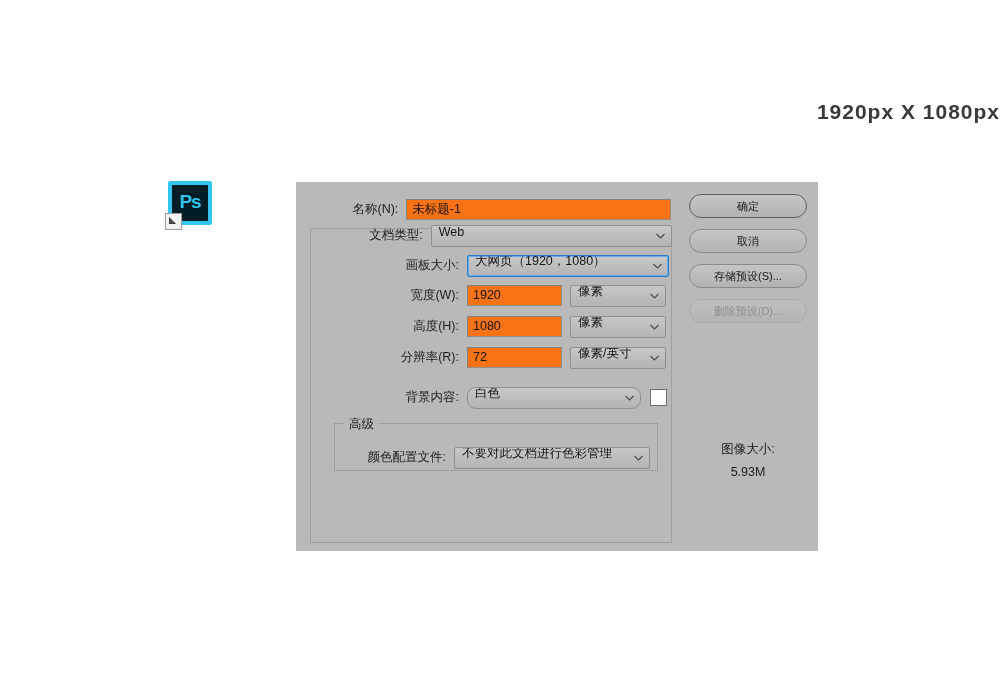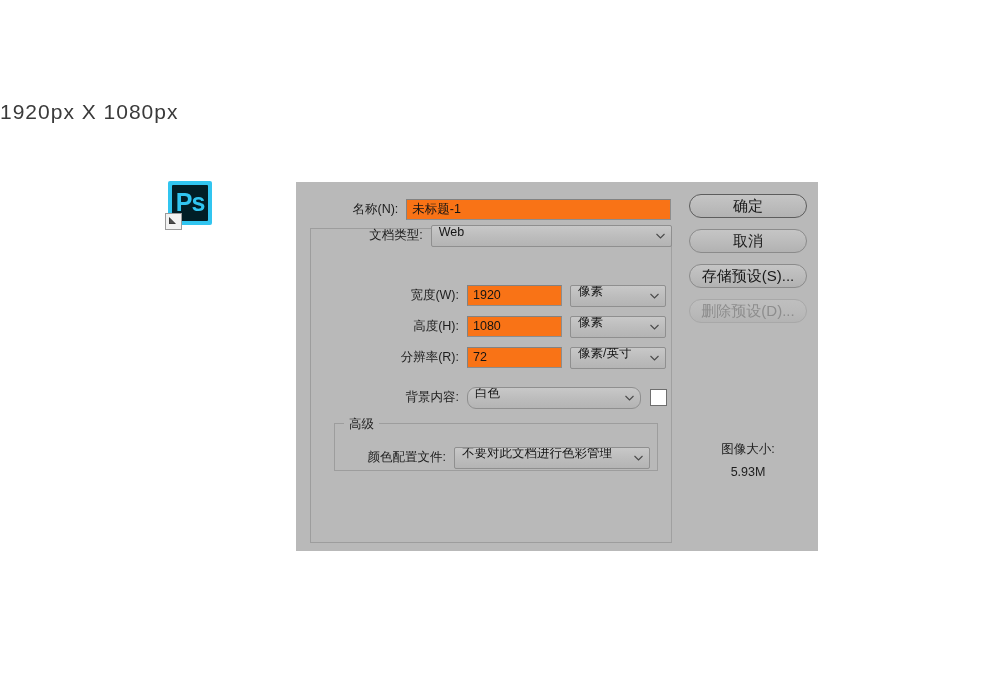--- a/index.html
+++ b/index.html
@@ -16,25 +16,26 @@
     overflow: hidden;
     -webkit-font-smoothing: antialiased;
   }
 
   
   .caption {
     position: absolute;
     left: 0;
     top: 100px;
     width: 1000px;
-    text-align: left;
+    text-align: right;
     font-size: 21px;
     color: #3a3a3a;
     letter-spacing: 1px;
     font-family: "Liberation Sans", "DejaVu Sans", sans-serif;
+    font-weight: bold;
   }
 
   
   .ps-icon-wrap {
     position: absolute;
     left: 168px;
     top: 181px;
     width: 44px;
     height: 44px;
   }
@@ -53,21 +54,21 @@
     background: #011e26;
     border-radius: 1px;
   }
   .ps-icon-text {
     position: absolute;
     inset: 0;
     display: flex;
     align-items: center;
     justify-content: center;
     color: #31c5f0;
-    font-size: 25px;
+    font-size: 19px;
     font-weight: bold;
     font-family: "Liberation Sans", "DejaVu Sans", sans-serif;
     letter-spacing: -1px;
     padding-bottom: 2px;
     box-sizing: border-box;
   }
   .ps-shortcut {
     position: absolute;
     left: -3px;
     bottom: -5px;
@@ -200,21 +201,21 @@
 
   
   .btn {
     position: absolute;
     width: 118px;
     height: 24px;
     border-radius: 12px;
     border: 1px solid #8b8b8b;
     background: linear-gradient(180deg, #c5c5c5 0%, #bbbbbb 55%, #b2b2b2 100%);
     color: #1a1a1a;
-    font-size: 15px;
+    font-size: 11px;
     display: flex;
     align-items: center;
     justify-content: center;
     box-sizing: border-box;
     font-family: "Liberation Sans", "DejaVu Sans", sans-serif;
     white-space: nowrap;
   }
   .btn.primary {
     border: 1px solid #5d5d5d;
   }
@@ -272,20 +273,31 @@
     <div class="combo" style="width:246px; margin-left:8px;">
       <span>Web</span>
       <span class="chev">
         <svg viewBox="0 0 9 6">
             <path d="M0.5 1 L4.5 5 L8.5 1" fill="none" stroke="#4a4a4a" stroke-width="1.1"></path>
           </svg>
       </span>
     </div>
   </div>
 
+  <div class="row" style="left:101px; top:68px; width:275px;">
+    <div class="lbl" style="width:62px;">画板大小:</div>
+    <div class="combo focused" style="width:202px; margin-left:8px;">
+      <span>大网页（1920，1080）</span>
+      <span class="chev">
+        <svg viewBox="0 0 9 6">
+            <path d="M0.5 1 L4.5 5 L8.5 1" fill="none" stroke="#4a4a4a" stroke-width="1.1"></path>
+          </svg>
+      </span>
+    </div>
+  </div>
 
   <div class="row" style="left:101px; top:98px; width:275px;">
     <div class="lbl" style="width:62px;">宽度(W):</div>
     <div class="tinput" style="width:95px; margin-left:8px;">1920</div>
     <div class="combo" style="width:96px; margin-left:8px;">
       <span>像素</span>
       <span class="chev">
         <svg viewBox="0 0 9 6">
             <path d="M0.5 1 L4.5 5 L8.5 1" fill="none" stroke="#4a4a4a" stroke-width="1.1"></path>
           </svg>

